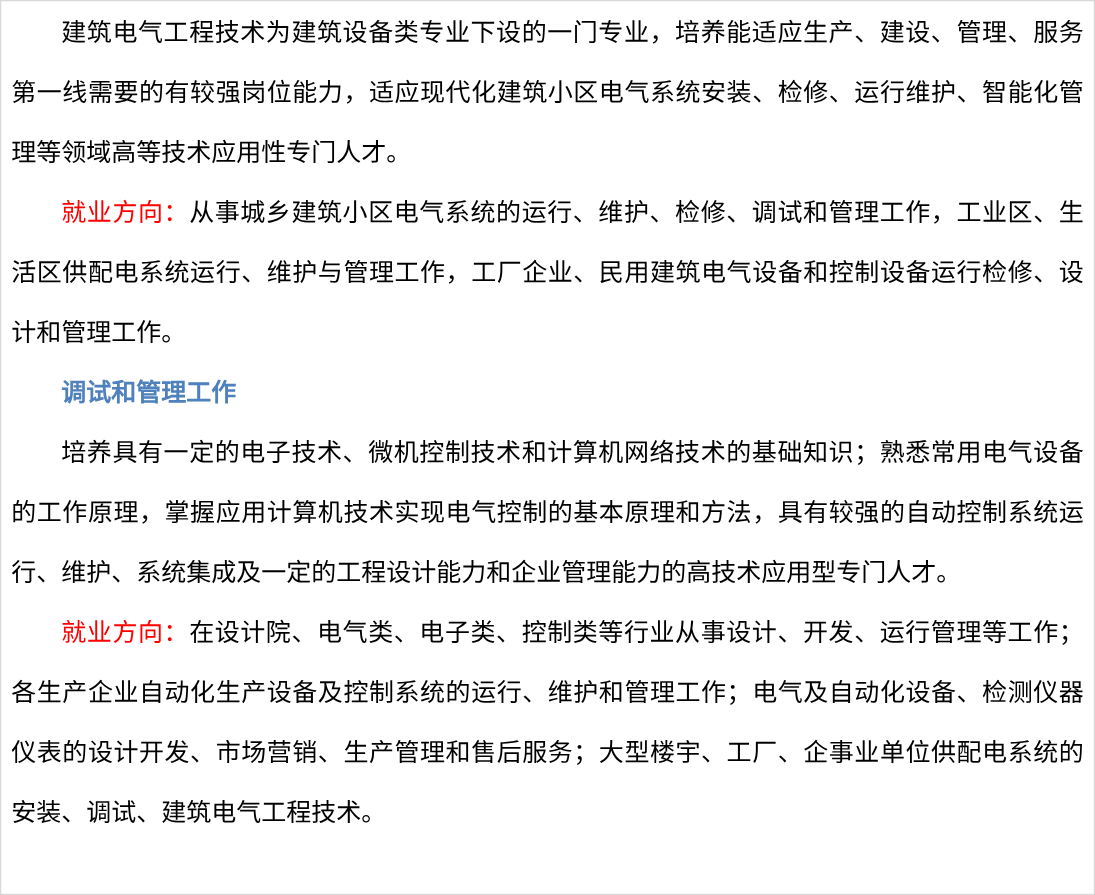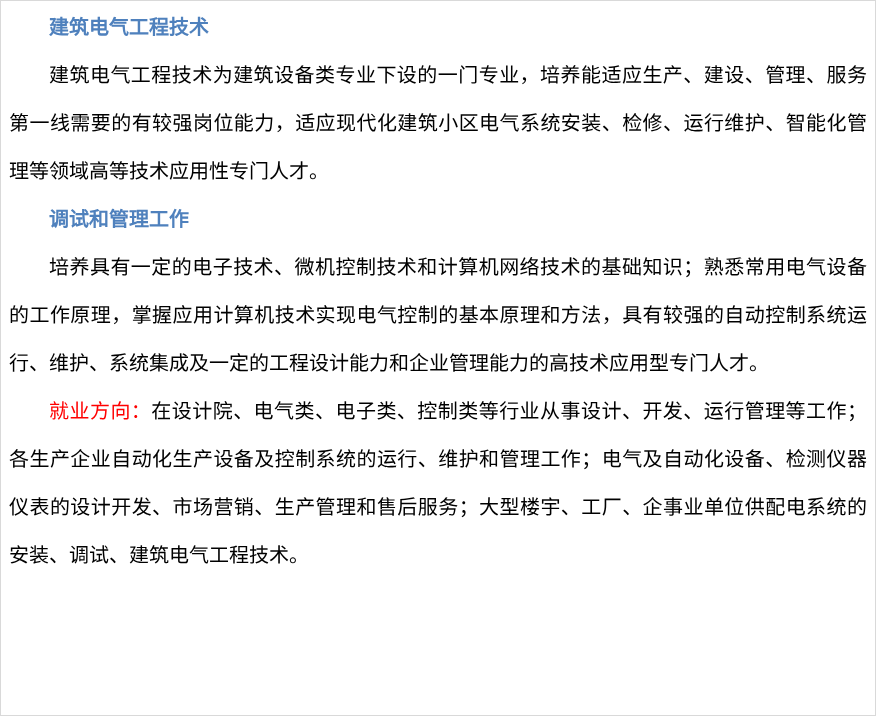--- a/index.html
+++ b/index.html
@@ -31,24 +31,24 @@
   }
   .label {
     color: #ff0000;
   }
 </style>
 </head>
 <body>
 
 <div class="page">
 
-  <h2 class="heading">建筑电气工程技术</h2>
 
   <p class="para">建筑电气工程技术为建筑设备类专业下设的一门专业，培养能适应生产、建设、管理、服务第一线需要的有较强岗位能力，适应现代化建筑小区电气系统安装、检修、运行维护、智能化管理等领域高等技术应用性专门人才。</p>
 
+  <p class="para"><span class="label">就业方向：</span><span>从事城乡建筑小区电气系统的运行、维护、检修、调试和管理工作，工业区、生活区供配电系统运行、维护与管理工作，工厂企业、民用建筑电气设备和控制设备运行检修、设计和管理工作。</span></p>
 
   <h2 class="heading">调试和管理工作</h2>
 
   <p class="para">培养具有一定的电子技术、微机控制技术和计算机网络技术的基础知识；熟悉常用电气设备的工作原理，掌握应用计算机技术实现电气控制的基本原理和方法，具有较强的自动控制系统运行、维护、系统集成及一定的工程设计能力和企业管理能力的高技术应用型专门人才。</p>
 
   <p class="para"><span class="label">就业方向：</span><span>在设计院、电气类、电子类、控制类等行业从事设计、开发、运行管理等工作；各生产企业自动化生产设备及控制系统的运行、维护和管理工作；电气及自动化设备、检测仪器仪表的设计开发、市场营销、生产管理和售后服务；大型楼宇、工厂、企事业单位供配电系统的安装、调试、建筑电气工程技术。</span></p>
 
 </div>
 
 </body></html>

